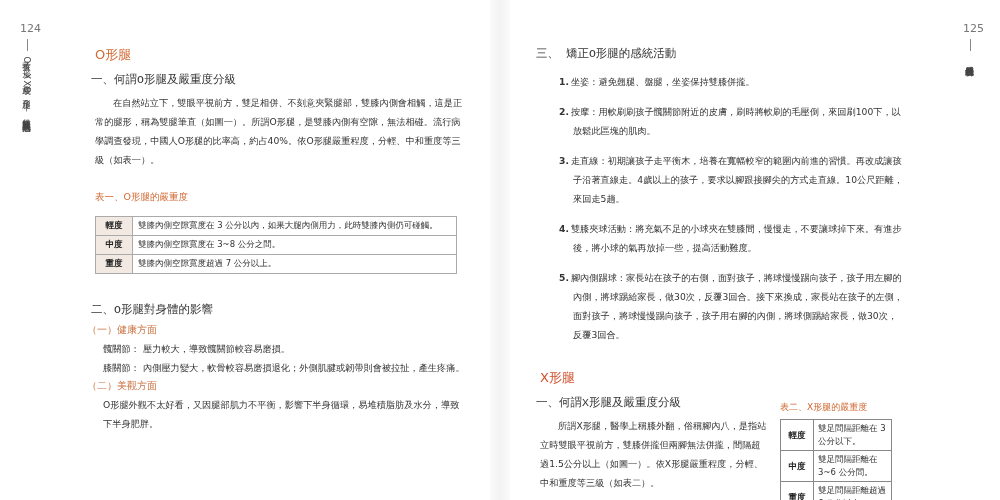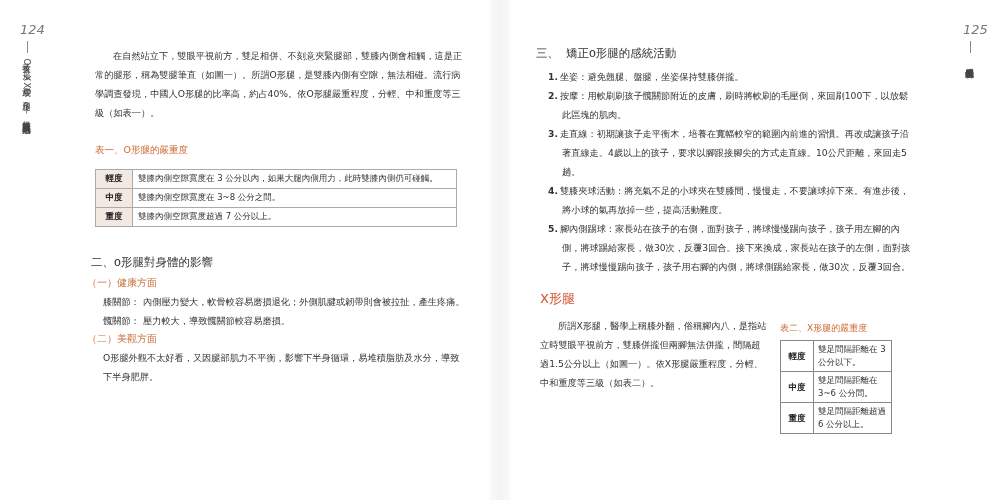--- a/index.html
+++ b/index.html
@@ -4,21 +4,21 @@
 <style>
   html, body { margin:0; padding:0; }
   body { width:1000px; height:500px; background:#ffffff; position:relative; overflow:hidden;
          font-family:"DejaVu Sans", "Liberation Sans", sans-serif; color:#333; }
   .page { position:absolute; top:0; height:500px; }
   .page-left { left:0; width:490px; }
   .gutter { position:absolute; left:490px; top:0; width:20px; height:500px;
             background:linear-gradient(to right,#fafafa,#f3f3f3 50%,#fafafa); }
 
   .runner { position:absolute; top:22px; width:14px; font-size:7px; color:#666; text-align:center; }
-  .runner .pnum { display:block; font-size:13px; color:#777; margin-bottom:4px;font-style:italic; }
+  .runner .pnum { display:block; font-size:11px; color:#777; margin-bottom:4px; }
   .runner .bar { display:block; width:1px; height:12px; background:#888; margin:0 auto 4px auto; }
   .runner .vtxt { writing-mode:vertical-rl; font-size:8.5px; letter-spacing:0.5px; color:#444; margin:0 auto; }
   .runner-left { left:20px; }
   .runner-right { left:963px; }
 
   .content { position:absolute; }
   .left-content { left:95px; top:46px; width:370px; }
   .right-content { left:540px; top:46px; width:375px; }
 
   .h-orange { color:#d06a34; font-size:13px; margin:0 0 8px 0; font-weight:normal; }
@@ -27,21 +27,21 @@
   .para.noindent { text-indent:0; }
   .sub-orange { color:#c8703e; font-size:10px; margin:2px 0 2px -8px; }
   .item { font-size:9.2px; line-height:19px; color:#333; padding-left:40px; text-indent:-40px; margin:0 0 0 8px; }
   .item .lbl { display:inline-block; width:40px; text-indent:0; }
 
   .tbl-caption { color:#d06a34; font-size:9.5px; margin:22px 0 12px 0; }
   table.t1 { border-collapse:collapse; width:362px; font-size:8.5px; border:1px solid #888; }
   table.t1 td { border:1px solid #aaa; padding:3px 5px; height:12px; color:#333; }
   table.t1 td.k { background:#f2e9e2; font-weight:bold; text-align:center; width:26px; color:#222; }
 
-  .ol-item { font-size:9.2px; line-height:19px; color:#333; padding-left:14px; text-indent:-14px; margin:0; }
+  .ol-item { font-size:9.2px; line-height:19px; color:#333; padding-left:14px; text-indent:-14px; margin:11px; }
   .ol-item .num { font-weight:bold; margin-right:2px; }
 
   .xwrap { position:relative; }
   .xtext { width:228px; }
   .xtable-box { position:absolute; left:240px; top:32px; width:120px; }
   .xtable-box .tbl-caption { margin:0 0 5px 0; font-size:9px; }
   table.t2 { border-collapse:collapse; width:112px; font-size:8.5px; border:1px solid #666; }
   table.t2 td { border:1px solid #888; padding:2px 4px; line-height:13px; color:#333; }
   table.t2 td.k { font-weight:bold; text-align:center; width:24px; color:#222; }
 </style>
@@ -49,20 +49,22 @@
 <body>
 
 <div class="page page-left">
   <div class="runner runner-left">
     <span class="pnum">124</span>
     <span class="bar"></span>
     <span class="vtxt">孩子有O形、X形或XO形腿？—促進雙腿筆直的感統活動</span>
   </div>
 
   <div class="content left-content">
+    <div class="h-orange">O形腿</div>
+    <div class="h-sec">一、何謂O形腿及嚴重度分級</div>
     <p class="para">在自然站立下，雙眼平視前方，雙足相併、不刻意夾緊腿部，雙膝內側會相觸，這是正常的腿形，稱為雙腿筆直（如圖一）。所謂O形腿，是雙膝內側有空隙，無法相碰。流行病學調查發現，中國人O形腿的比率高，約占40%。依O形腿嚴重程度，分輕、中和重度等三級（如表一）。</p>
 
     <div class="tbl-caption">表一、O形腿的嚴重度</div>
     <table class="t1">
       <tbody>
           <tr>
         <td class="k">輕度</td>
         <td>雙膝內側空隙寬度在 3 公分以內，如果大腿內側用力，此時雙膝內側仍可碰觸。</td>
       </tr>
       <tr>
@@ -72,22 +74,22 @@
       <tr>
         <td class="k">重度</td>
         <td>雙膝內側空隙寬度超過 7 公分以上。</td>
       </tr>
     </tbody>
       </table>
 
     <div style="height:28px"></div>
     <div class="h-sec">二、O形腿對身體的影響</div>
     <div class="sub-orange">（一）健康方面</div>
+    <p class="item"><span class="lbl">髖關節：</span><span>壓力較大，導致髖關節較容易磨損。</span></p>
     <p class="item"><span class="lbl">膝關節：</span><span>內側壓力變大，軟骨較容易磨損退化；外側肌腱或韌帶則會被拉扯，產生疼痛。</span></p>
-    <p class="item"><span class="lbl">髖關節：</span><span>壓力較大，導致髖關節較容易磨損。</span></p>
     <div class="sub-orange">（二）美觀方面</div>
     <p class="para noindent" style="margin-left:8px">O形腿外觀不太好看，又因腿部肌力不平衡，影響下半身循環，易堆積脂肪及水分，導致下半身肥胖。</p>
   </div>
 </div>
 
 <div class="gutter"></div>
 
 <div class="page-right-wrap">
   <div class="runner runner-right">
     <span class="pnum">125</span>
@@ -101,20 +103,21 @@
       <p class="ol-item"><span class="num">1.</span><span>坐姿：避免翹腿、盤腿，坐姿保持雙膝併攏。</span></p>
       <p class="ol-item"><span class="num">2.</span><span>按摩：用軟刷刷孩子髖關節附近的皮膚，刷時將軟刷的毛壓倒，來回刷100下，以放鬆此區塊的肌肉。</span></p>
       <p class="ol-item"><span class="num">3.</span><span>走直線：初期讓孩子走平衡木，培養在寬幅較窄的範圍內前進的習慣。再改成讓孩子沿著直線走。4歲以上的孩子，要求以腳跟接腳尖的方式走直線。10公尺距離，來回走5趟。</span></p>
       <p class="ol-item"><span class="num">4.</span><span>雙膝夾球活動：將充氣不足的小球夾在雙膝間，慢慢走，不要讓球掉下來。有進步後，將小球的氣再放掉一些，提高活動難度。</span></p>
       <p class="ol-item"><span class="num">5.</span><span>腳內側踢球：家長站在孩子的右側，面對孩子，將球慢慢踢向孩子，孩子用左腳的內側，將球踢給家長，做30次，反覆3回合。接下來換成，家長站在孩子的左側，面對孩子，將球慢慢踢向孩子，孩子用右腳的內側，將球側踢給家長，做30次，反覆3回合。</span></p>
     </div>
 
     <div style="height:14px"></div>
     <div class="xwrap">
       <div class="h-orange" style="color:#d4502e">X形腿</div>
+      <div class="h-sec">一、何謂X形腿及嚴重度分級</div>
       <div class="xtext">
         <p class="para">所謂X形腿，醫學上稱膝外翻，俗稱腳內八，是指站立時雙眼平視前方，雙膝併攏但兩腳無法併攏，間隔超過1.5公分以上（如圖一）。依X形腿嚴重程度，分輕、中和重度等三級（如表二）。</p>
       </div>
       <div class="xtable-box">
         <div class="tbl-caption">表二、X形腿的嚴重度</div>
         <table class="t2">
           <tbody>
               <tr>
             <td class="k">輕度</td>
             <td>雙足間隔距離在 3 公分以下。</td>

